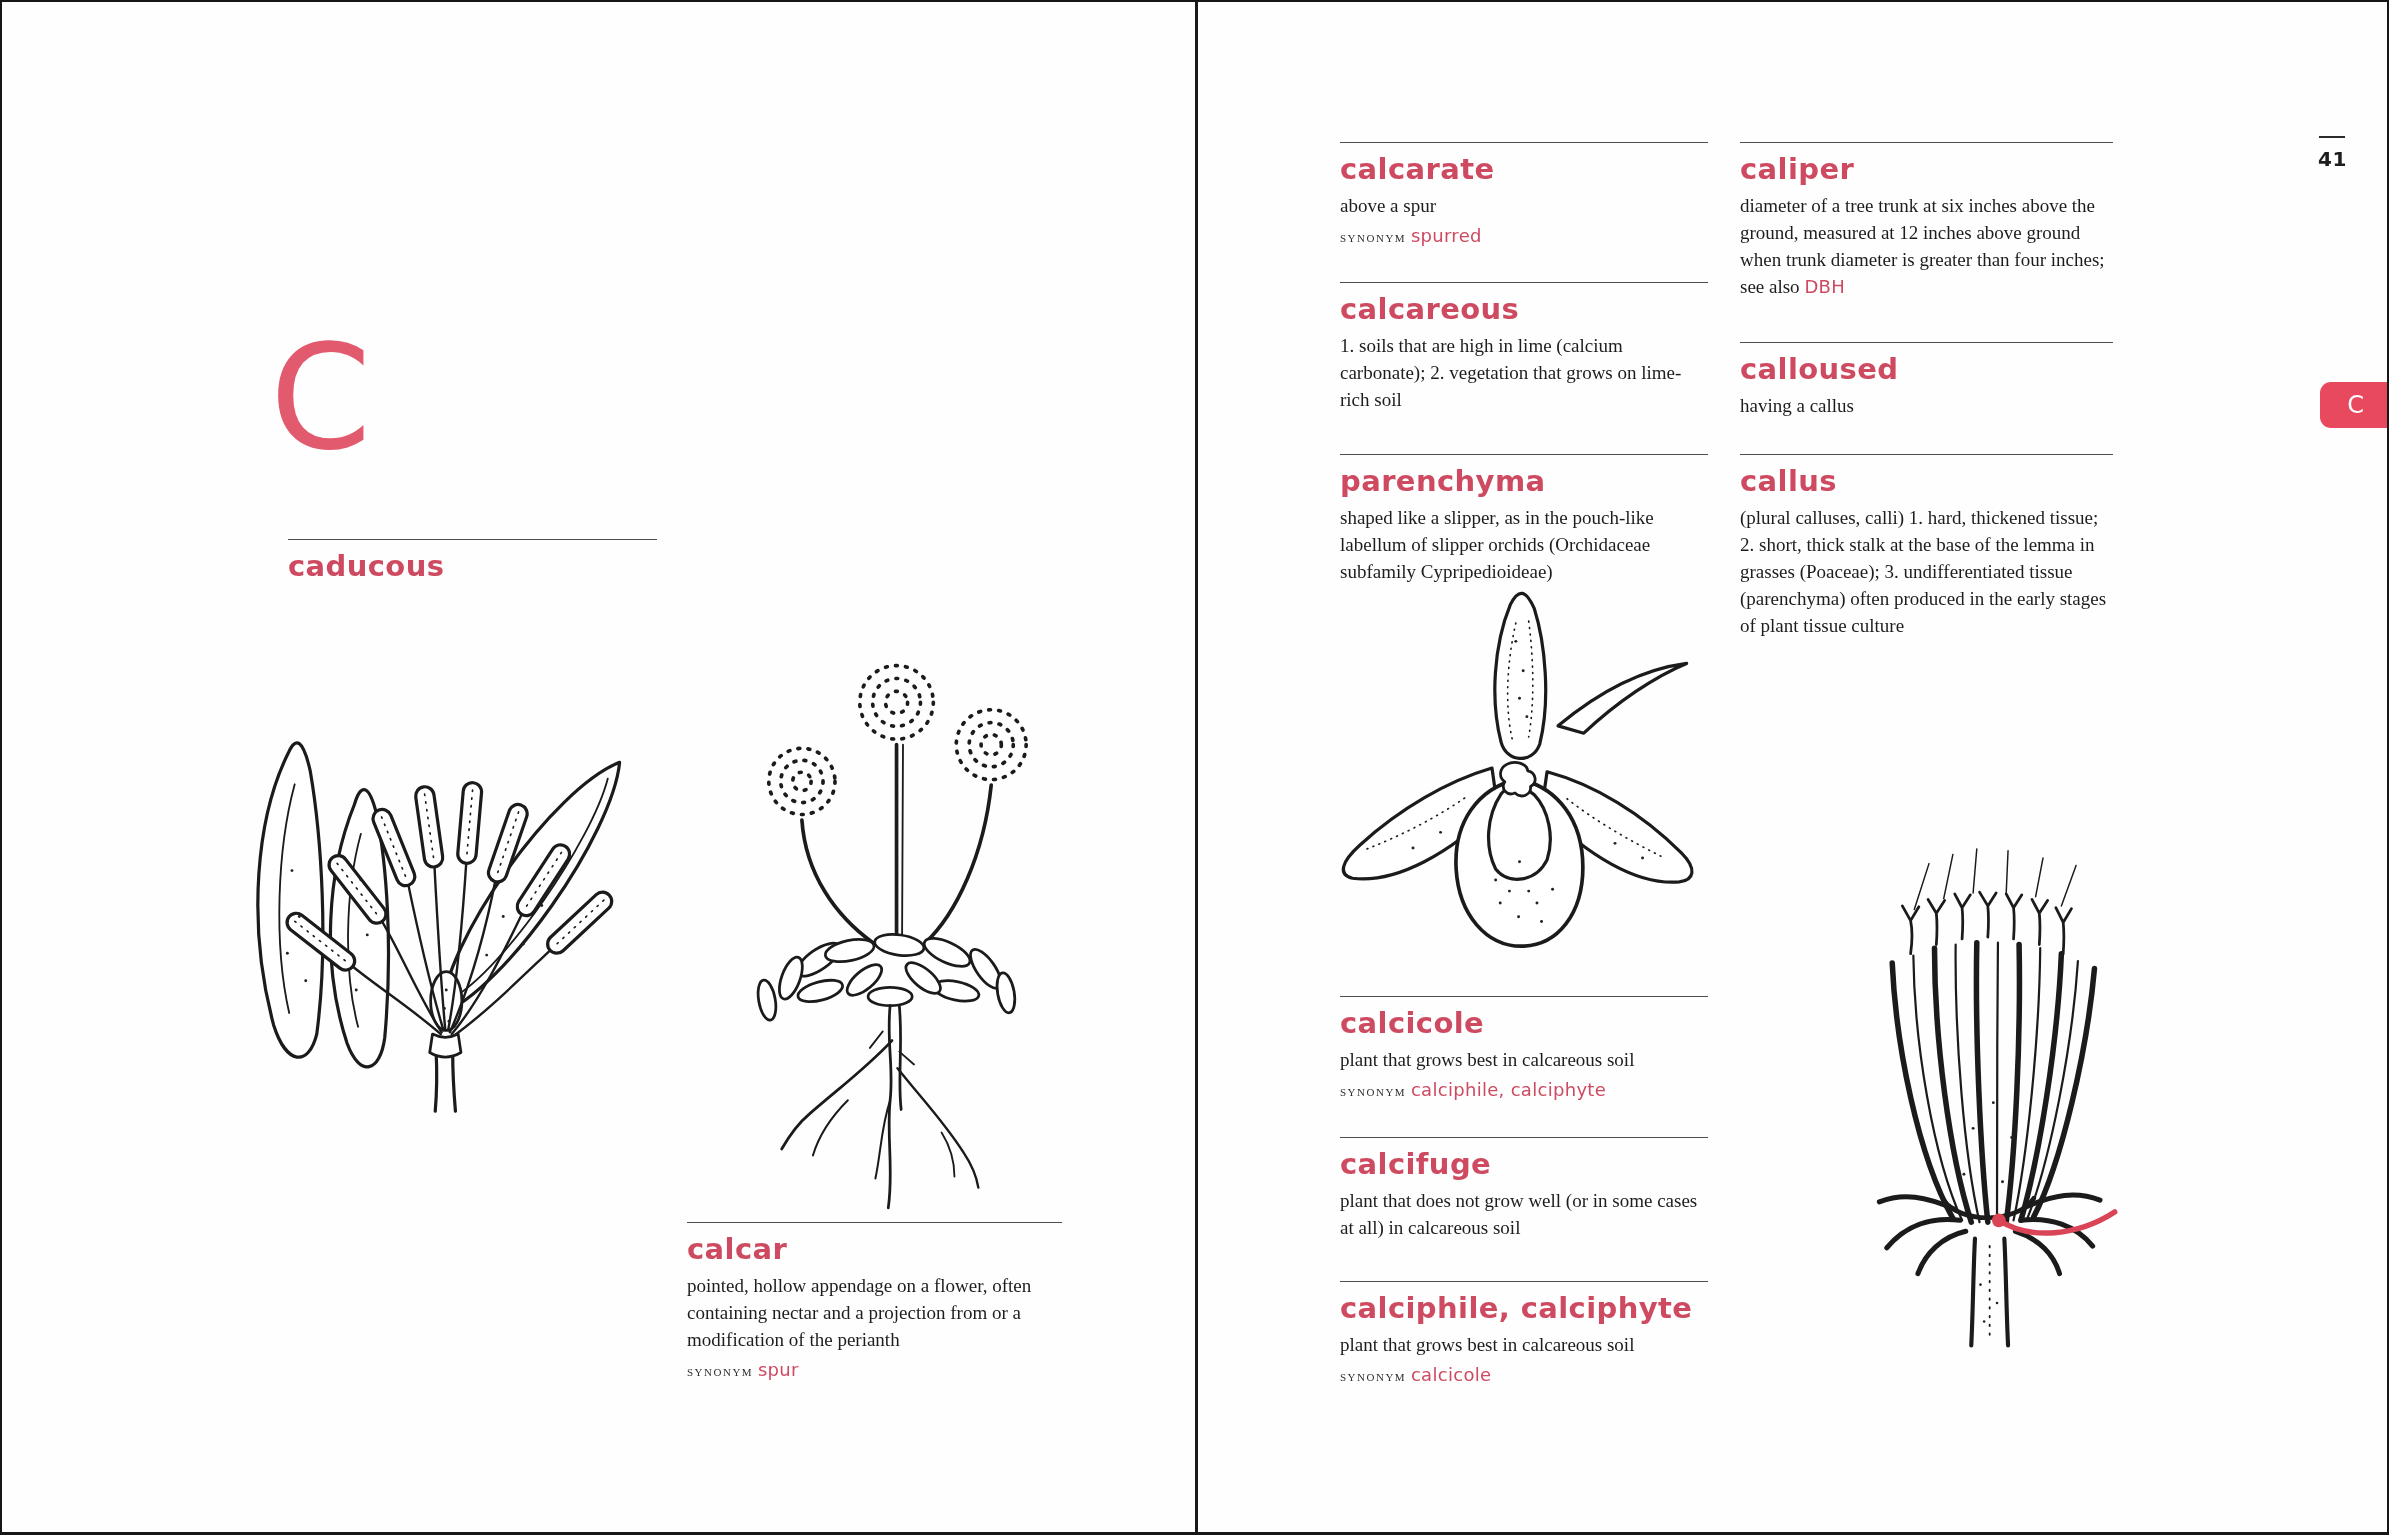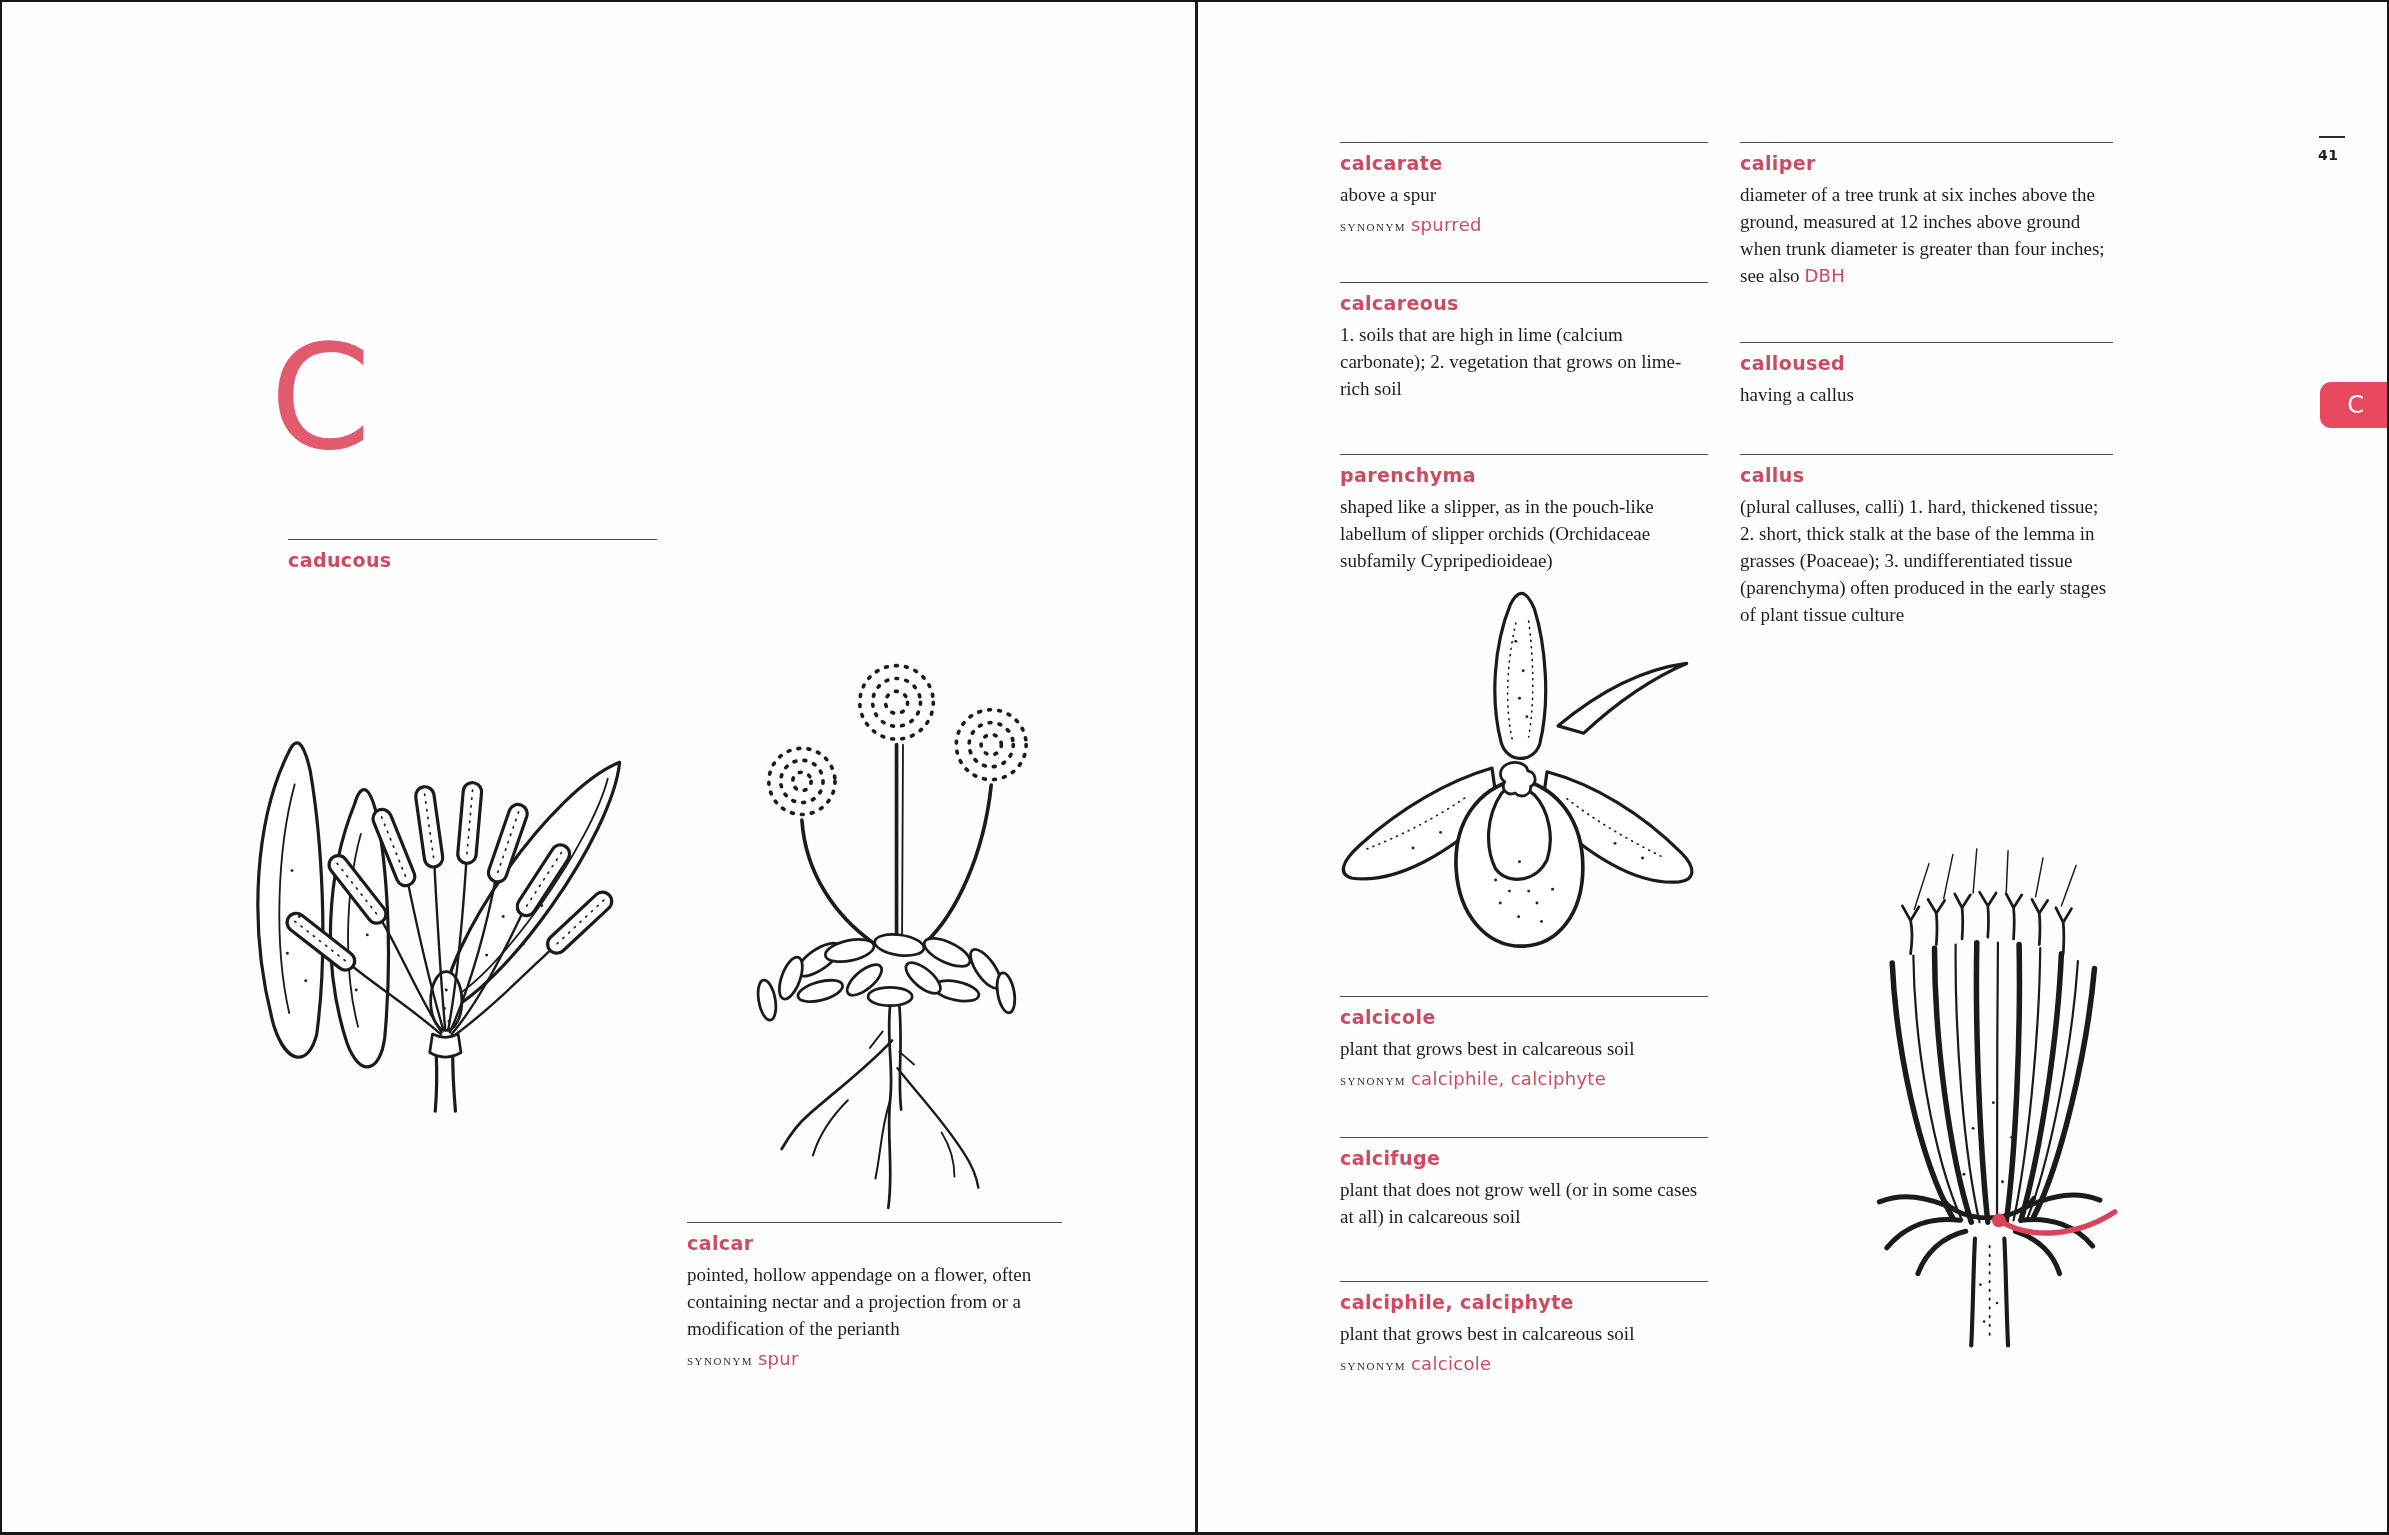--- a/index.html
+++ b/index.html
@@ -28,21 +28,21 @@
   .entry{
     position:absolute;
     border-top:1.5px solid #4d4d4d;
     padding-top:10px;
     box-sizing:border-box;
   }
   .term{
     margin:0 0 6.4px 0;
     font-family:"DejaVu Sans", sans-serif;
     font-weight:bold;
-    font-size:19px;line-height:1.12;
+    font-size:29px;line-height:1.12;
     letter-spacing:0.4px;
     color:var(--color-headword,#ce4a61);
   }
   .def{
     margin:0;
     font-size:19px;line-height:27px;
     color:#1d1d1d;
   }
   .syn{margin:4.6px 0 0 0;font-size:19px;line-height:26px;}
   .syn-label{
@@ -58,21 +58,21 @@
   }
   .illus{position:absolute;}
   .illus svg{display:block;width:100%;height:100%;}
   #folio{
     position:absolute;left:2316px;top:134px;width:40px;
     text-align:left;
   }
   #folio .folio-rule{width:26px;height:2.3px;background:#2b2b2b;margin:0 0 8.3px 0.9px;}
   #folio .folio-num{
     font-family:"DejaVu Sans", sans-serif;font-weight:bold;
-    font-size:14px;color:#1d1d1d;letter-spacing:0.5px;
+    font-size:20px;color:#1d1d1d;letter-spacing:0.5px;
   }
   #tab{
     position:absolute;left:2318px;top:380px;width:72px;height:46px;
     background:var(--color-tab,#e8495e);
     border-radius:11px 0 0 11px;
     display:flex;align-items:center;justify-content:center;
   }
   #tab .tab-letter{
     font-family:"DejaVu Sans", sans-serif;
     font-size:24px;color:#ffffff;letter-spacing:0.5px;

